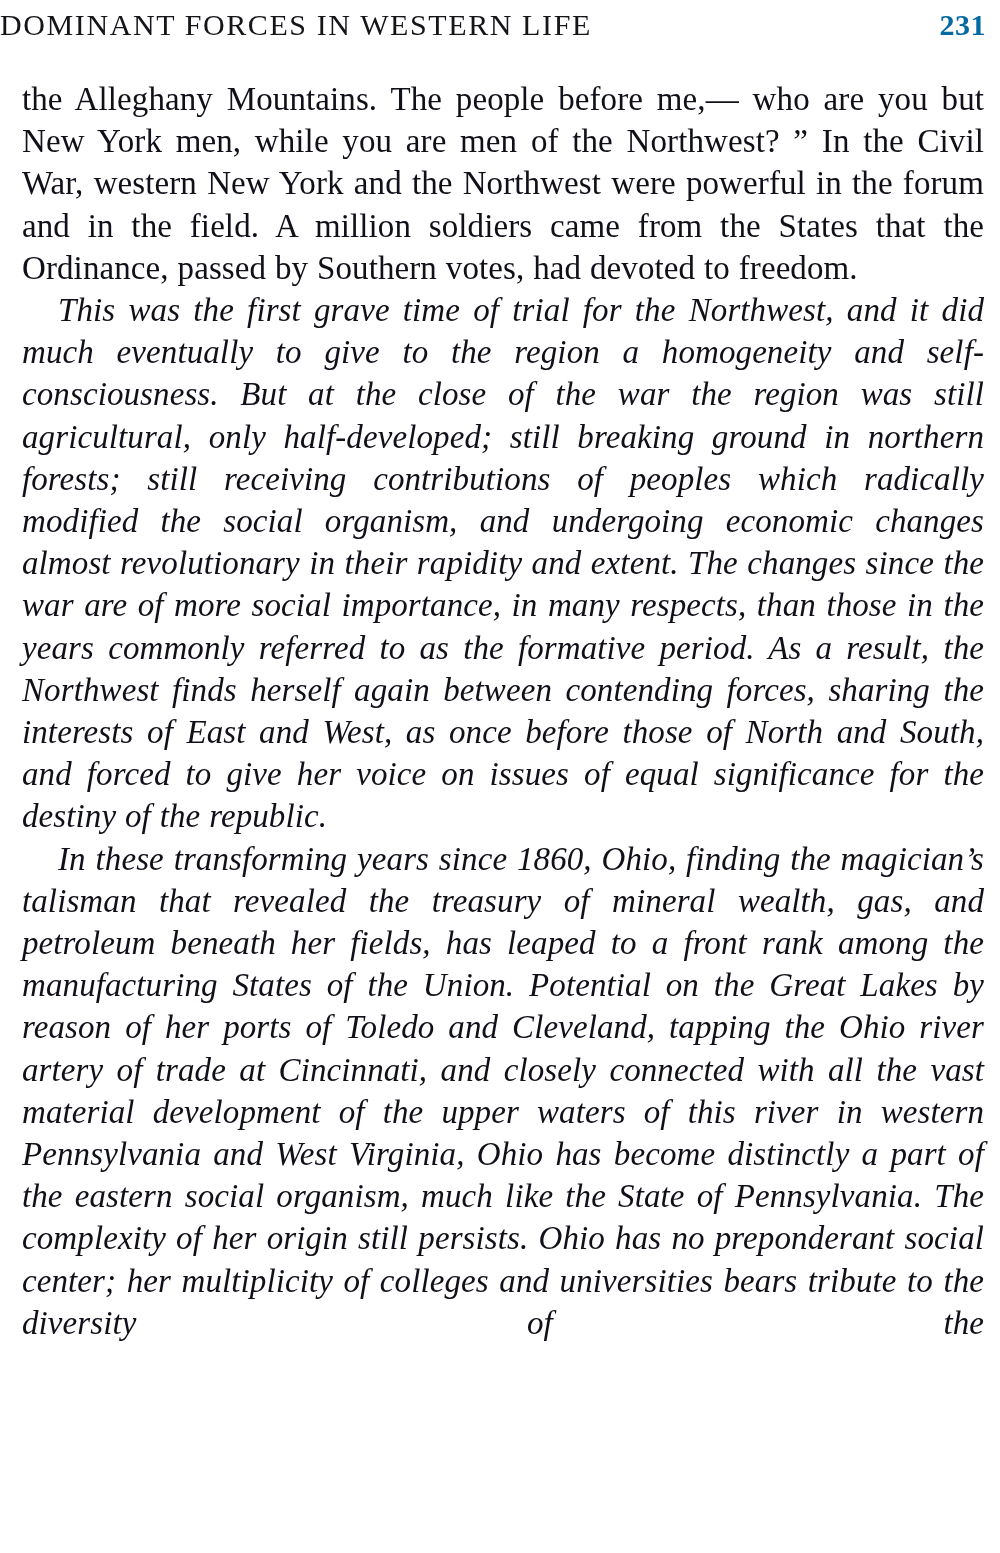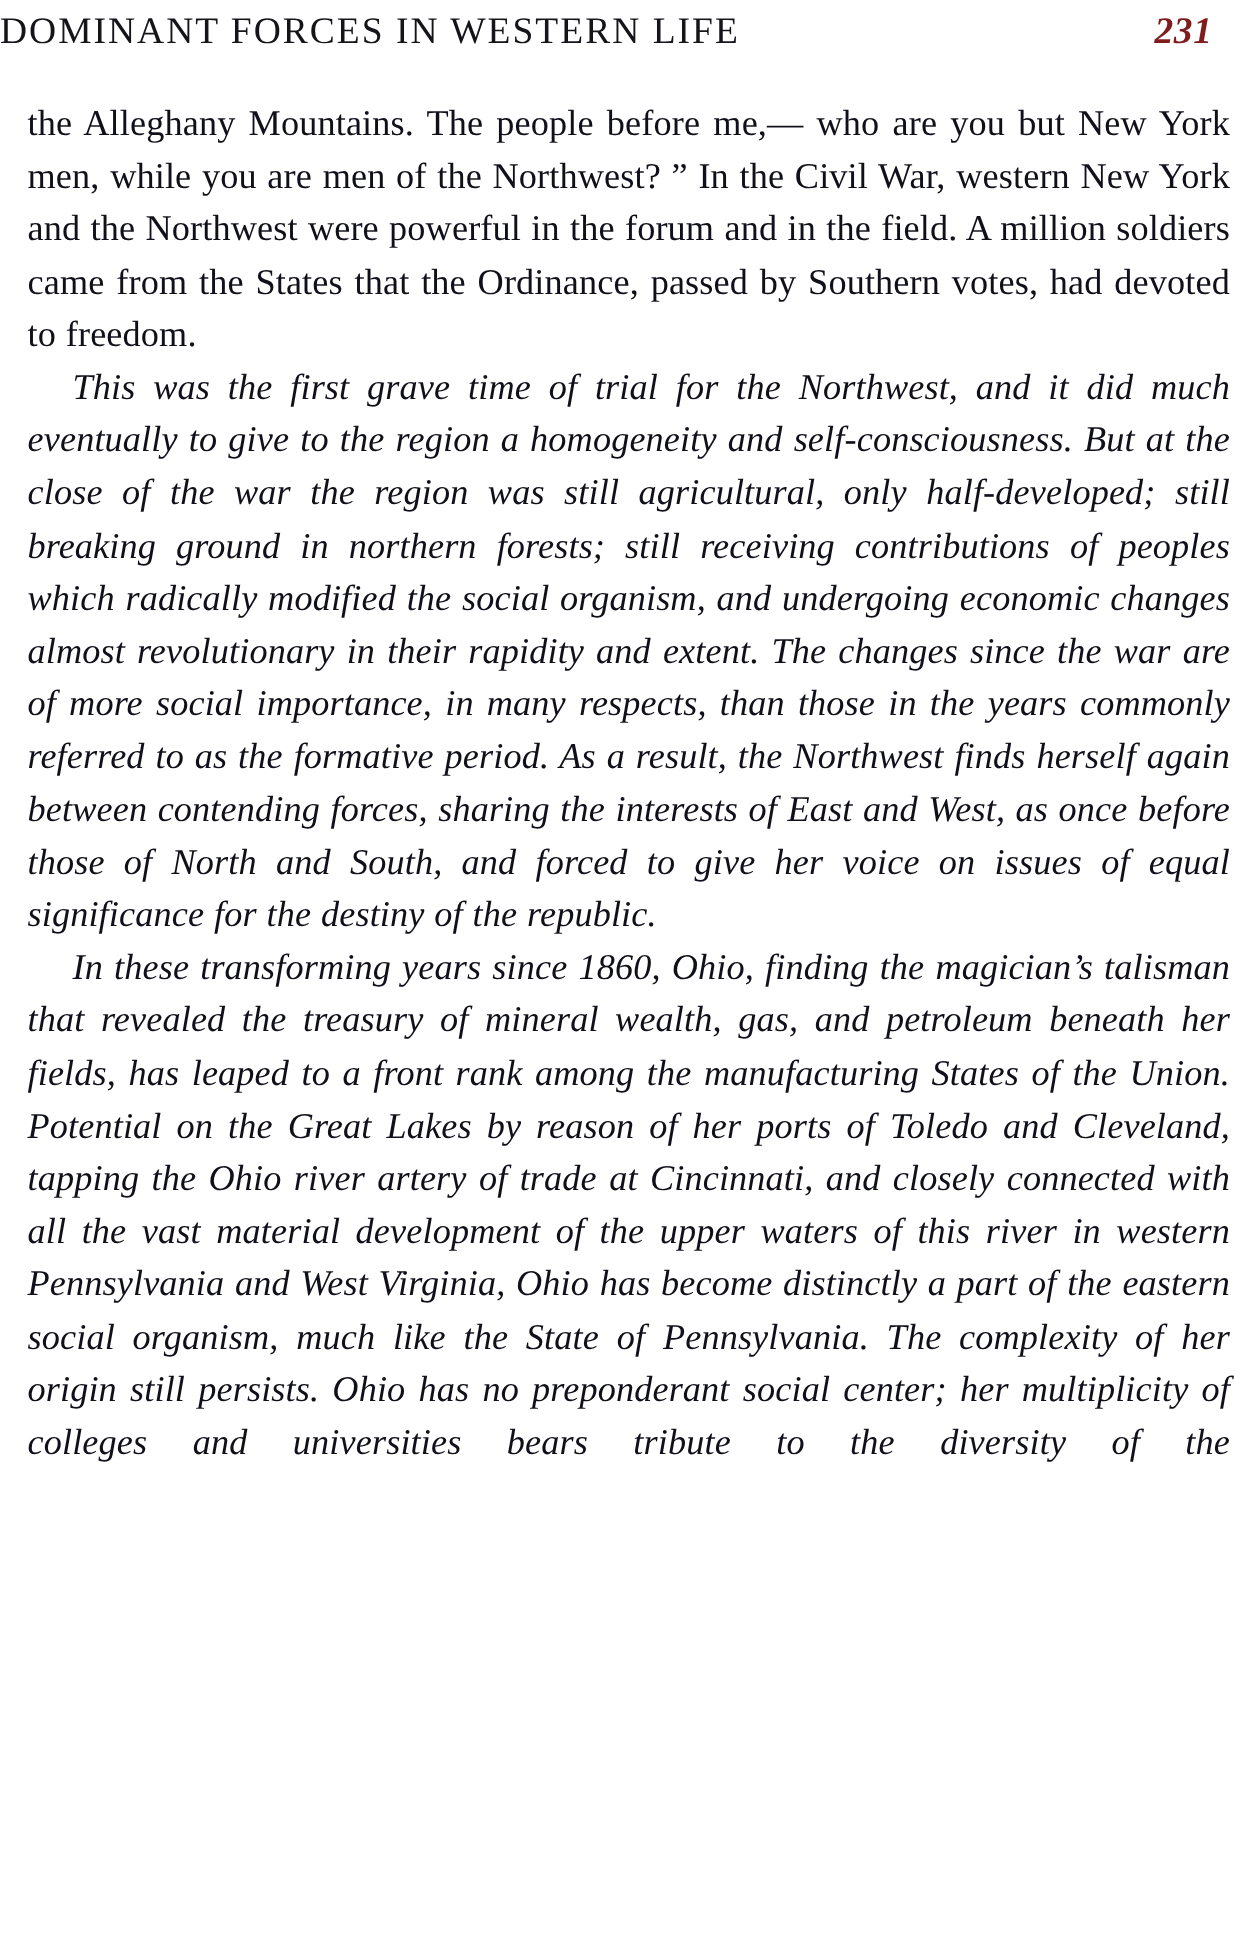--- a/index.html
+++ b/index.html
@@ -37,37 +37,36 @@
     letter-spacing: 1.6px;
     font-family: "Liberation Serif", serif;
     font-variant: small-caps;
     text-transform: uppercase;
     color: #141419;
     white-space: nowrap;
     padding-right: 34px;
   }
   .running-head .folio {
     position: absolute;
-    right: 30px;
+    right: 14px;
     top: 0;
     font-size: 30px;
     font-weight: 700;
     letter-spacing: 0.5px;
-    color: #7f1d1d;
-    font-style: italic;
+    color: #0369a1;
   }
   .body-text {
     position: absolute;
     top: 78px;
     left: 22px;
     width: 962px;
   }
   p.para {
     margin: 0;
-    font-size: 29px;
+    font-size: 33px;
     line-height: 42.2px;
     text-align: justify;
     text-justify: inter-word;
     color: #10101a;
     letter-spacing: 0.1px;
     word-spacing: 0.5px;
   }
   p.para.indent {
     text-indent: 36px;
     font-style: italic;

